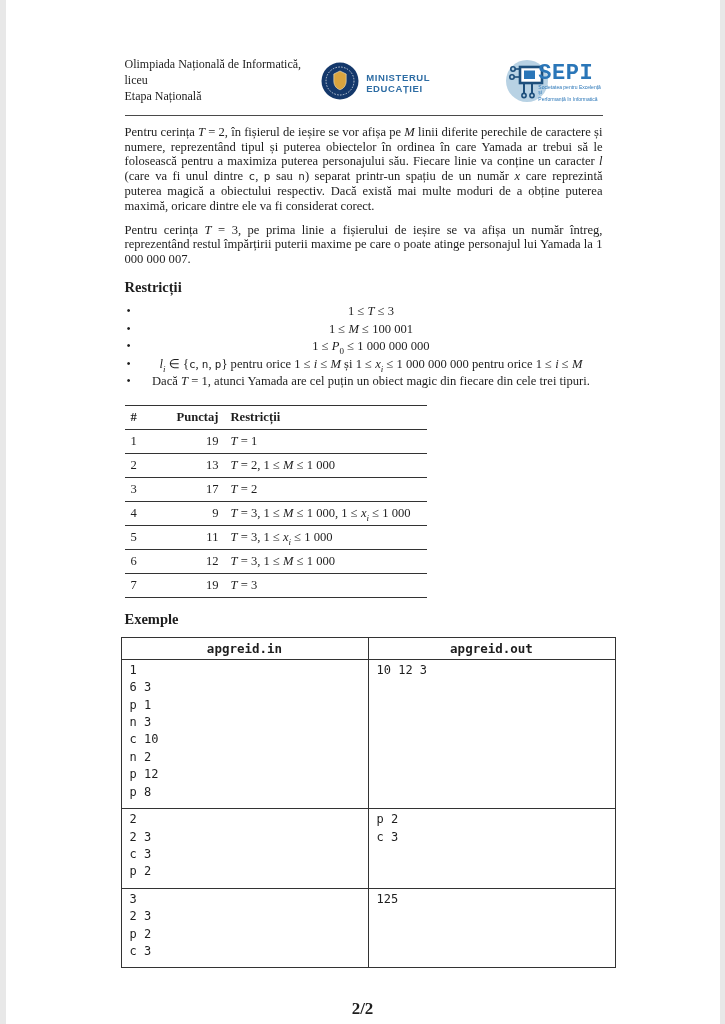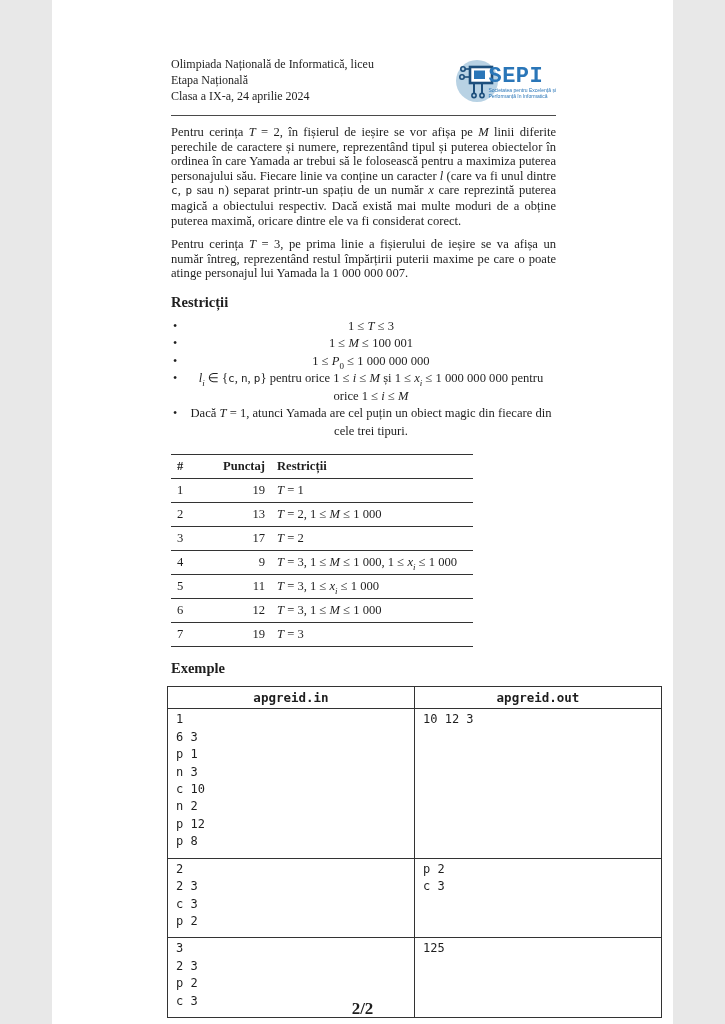--- a/index.html
+++ b/index.html
@@ -1,17 +1,17 @@
 <!DOCTYPE html>
 <html><head>
 <meta charset="utf-8">
 <style>
   html,body{margin:0;padding:0;background:#e8e8e8;}
   .page{
-    width:621px;height:1024px;box-sizing:border-box;margin:0 auto;
+    width:714px;height:1024px;box-sizing:border-box;margin:0 auto;
     background:#ffffff;position:relative;
     padding:56px 117px 0 119px;
     font-family:"Liberation Serif", serif;color:#1e1e1e;
   }
   
   .header{display:flex;justify-content:space-between;align-items:flex-start;}
   .org-lines{font-size:12px;line-height:16px;}
   .logos{display:flex;align-items:center;gap:20px;margin-top:2px;}
   .ministry{display:flex;align-items:center;gap:7px;}
   .ministry-label{
@@ -65,23 +65,32 @@
 </style>
 </head>
 <body>
 
 <div class="page">
 
   <div class="header">
     <div class="org-lines">
       <div>Olimpiada Națională de Informatică, liceu</div>
       <div>Etapa Națională</div>
-      <div>Clasa a IX-a, 24 aprilie 2024</div>
     </div>
     <div class="logos">
+      <div class="ministry">
+        <span>
+          <svg width="38" height="38" viewBox="0 0 38 38">
+            <circle cx="19" cy="19" r="18.5" fill="#14386b"></circle>
+            <circle cx="19" cy="19" r="14" fill="none" stroke="#ffffff" stroke-width="0.7" stroke-dasharray="1.6 1.3"></circle>
+            <path d="M19 9 l6.2 3 v7 c0 5 -3.2 7.8 -6.2 8.8 c-3 -1 -6.2 -3.8 -6.2 -8.8 v-7 z" fill="#d9a43f" stroke="#f0e6c8" stroke-width="0.6"></path>
+          </svg>
+        </span>
+        <span class="ministry-label">MINISTERUL EDUCAȚIEI</span>
+      </div>
       <div class="sepi">
         <span>
           <svg width="46" height="46" viewBox="0 0 46 46">
             <circle cx="23" cy="23" r="21" fill="#b8d2e4"></circle>
             <rect x="16" y="9" width="22" height="16" fill="#ffffff" stroke="#1d4f7c" stroke-width="2.6"></rect>
             <rect x="20" y="12.5" width="11" height="8.5" fill="#2a76b8"></rect>
             <circle cx="9" cy="11" r="2.2" fill="none" stroke="#1d4f7c" stroke-width="1.6"></circle>
             <line x1="11.2" y1="11" x2="16" y2="11" stroke="#1d4f7c" stroke-width="1.6"></line>
             <circle cx="8" cy="19" r="2.2" fill="none" stroke="#1d4f7c" stroke-width="1.6"></circle>
             <line x1="10.2" y1="19" x2="16" y2="19" stroke="#1d4f7c" stroke-width="1.6"></line>

